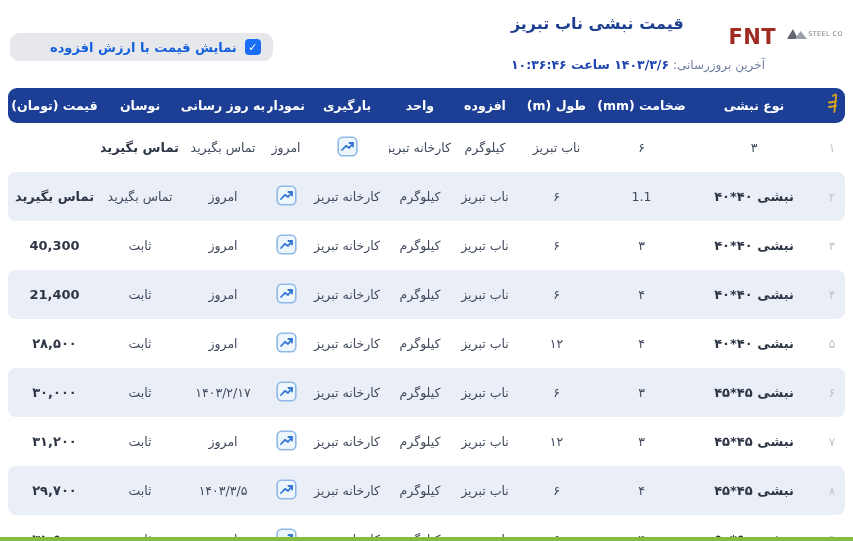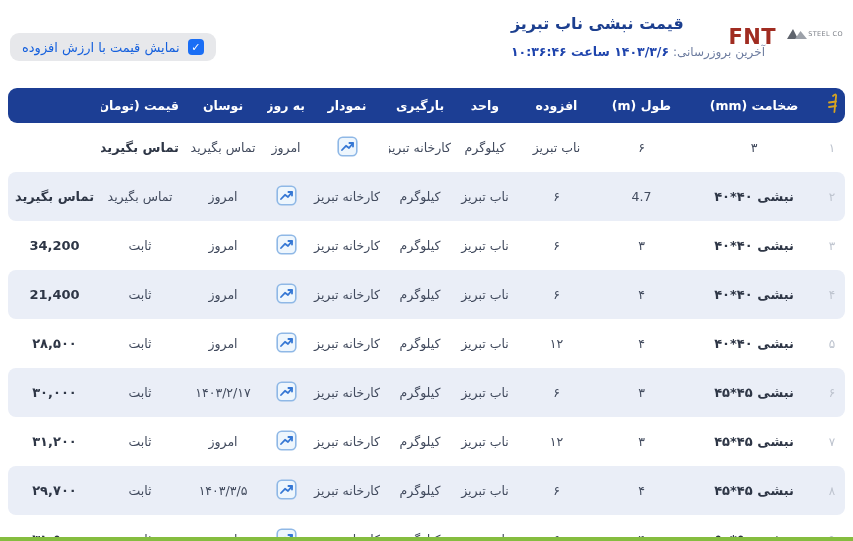--- a/index.html
+++ b/index.html
@@ -20,26 +20,26 @@
   }
   *{box-sizing:border-box;}
   body{margin:0;background:#fff;font-family:"DejaVu Sans",sans-serif;}
   .page{position:relative;width:853px;height:541px;background:#fff;overflow:hidden;direction:rtl;}
 
   
   .vat-pill{position:absolute;top:33px;left:10px;display:flex;align-items:center;gap:8px;
     background:#e7e8eb;border-radius:9px;padding:6px 12px;cursor:pointer;direction:rtl;}
   .checkbox{width:16px;height:16px;border-radius:4px;background:#1a6ef5;color:#fff;
     font-size:11px;line-height:1;display:flex;align-items:center;justify-content:center;font-weight:bold;}
-  .vat-label{color:var(--link-blue);font-size:13px;font-weight:400;white-space:nowrap;}
+  .vat-label{color:var(--link-blue);font-size:13px;font-weight:700;white-space:nowrap;margin-left:28px;}
 
   
   .title-block{position:absolute;top:14px;right:88px;text-align:left;}
   .page-title{color:var(--title-navy);font-size:16px;font-weight:bold;}
-  .update-line{margin-top:11px;font-size:12px;color:var(--muted);white-space:nowrap;}
+  .update-line{margin-top:24px;font-size:12px;color:var(--muted);white-space:nowrap;}
   .update-value{color:var(--value-blue);font-weight:bold;font-size:12.5px;}
 
   
   .logo{position:absolute;top:27px;right:10px;display:flex;align-items:flex-start;direction:ltr;}
   .logo-fnt{color:var(--logo-red);font-weight:bold;font-size:21px;line-height:1;letter-spacing:.5px;margin-left:8px;}
   .logo-col{display:flex;flex-direction:row;align-items:center;margin-left:10px;}
   .logo-sub{font-size:6.5px;color:#7b7f87;letter-spacing:.4px;white-space:nowrap;}
 
   
   .table{position:absolute;top:88px;right:8px;left:8px;}
@@ -87,20 +87,21 @@
 
   <div class="table">
     <div class="thead">
       <div class="cell">
         <svg width="13" height="24" viewBox="0 0 13 24">
           <path d="M7 4 q4 -3.5 3 1 l-1.6 15" fill="none" stroke="#d9a520" stroke-width="1.8" stroke-linecap="round"></path>
           <line x1="3" y1="10.5" x2="10" y2="9.5" stroke="#d9a520" stroke-width="1.8" stroke-linecap="round"></line>
           <line x1="3" y1="15" x2="10" y2="14" stroke="#d9a520" stroke-width="1.8" stroke-linecap="round"></line>
         </svg>
       </div>
+      <div class="cell">نوع نبشی</div>
       <div class="cell">ضخامت (mm)</div>
       <div class="cell">طول (m)</div>
       <div class="cell">افزوده</div>
       <div class="cell">واحد</div>
       <div class="cell">بارگیری</div>
       <div class="cell">نمودار</div>
       <div class="cell">به روز رسانی</div>
       <div class="cell">نوسان</div>
       <div class="cell">قیمت (تومان)</div>
     </div>
@@ -119,21 +120,21 @@
     <path d="M12.4 7 L16 7 L16 10.6" fill="none" stroke="#3577d4" stroke-width="1.8" stroke-linecap="round" stroke-linejoin="round"></path>
   </svg>
 </span></div>
           <div class="cell c-updated">امروز</div>
           <div class="cell c-fluctuation">تماس بگیرید</div>
           <div class="cell c-price">تماس بگیرید</div>
         </div>
         <div class="row stripe">
           <div class="cell c-num">۲</div>
           <div class="cell c-type">نبشی ۴۰*۴۰</div>
-          <div class="cell c-thickness">4.7</div>
+          <div class="cell c-thickness">1.1</div>
           <div class="cell c-length">۶</div>
           <div class="cell c-factory">ناب تبریز</div>
           <div class="cell c-unit">کیلوگرم</div>
           <div class="cell c-loading">کارخانه تبریز</div>
           <div class="cell c-chart"><span class="chart-btn">
   <svg width="21" height="21" viewBox="0 0 21 21">
     <rect x="1.2" y="1.2" width="18.6" height="18.6" rx="4.5" fill="#eef6fd" stroke="#8fb8e6" stroke-width="1.6"></rect>
     <path d="M5 14 L9 9.8 L12 12 L16 7.2" fill="none" stroke="#3577d4" stroke-width="1.8" stroke-linecap="round" stroke-linejoin="round"></path>
     <path d="M12.4 7 L16 7 L16 10.6" fill="none" stroke="#3577d4" stroke-width="1.8" stroke-linecap="round" stroke-linejoin="round"></path>
   </svg>
@@ -152,21 +153,21 @@
           <div class="cell c-loading">کارخانه تبریز</div>
           <div class="cell c-chart"><span class="chart-btn">
   <svg width="21" height="21" viewBox="0 0 21 21">
     <rect x="1.2" y="1.2" width="18.6" height="18.6" rx="4.5" fill="#eef6fd" stroke="#8fb8e6" stroke-width="1.6"></rect>
     <path d="M5 14 L9 9.8 L12 12 L16 7.2" fill="none" stroke="#3577d4" stroke-width="1.8" stroke-linecap="round" stroke-linejoin="round"></path>
     <path d="M12.4 7 L16 7 L16 10.6" fill="none" stroke="#3577d4" stroke-width="1.8" stroke-linecap="round" stroke-linejoin="round"></path>
   </svg>
 </span></div>
           <div class="cell c-updated">امروز</div>
           <div class="cell c-fluctuation">ثابت</div>
-          <div class="cell c-price">34,200</div>
+          <div class="cell c-price">40,300</div>
         </div>
         <div class="row stripe">
           <div class="cell c-num">۴</div>
           <div class="cell c-type">نبشی ۴۰*۴۰</div>
           <div class="cell c-thickness">۴</div>
           <div class="cell c-length">۶</div>
           <div class="cell c-factory">ناب تبریز</div>
           <div class="cell c-unit">کیلوگرم</div>
           <div class="cell c-loading">کارخانه تبریز</div>
           <div class="cell c-chart"><span class="chart-btn">

